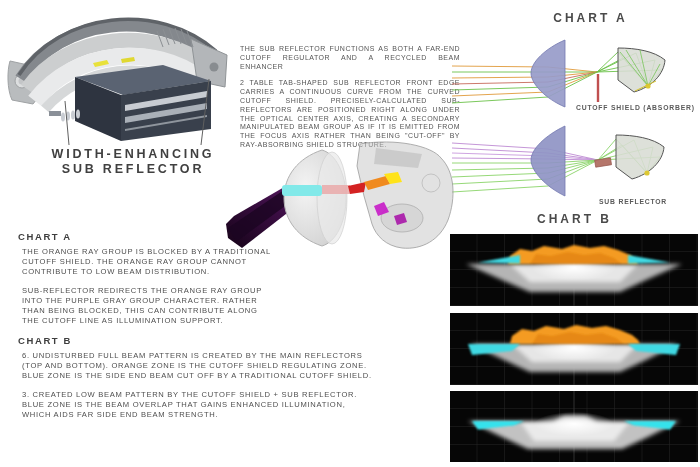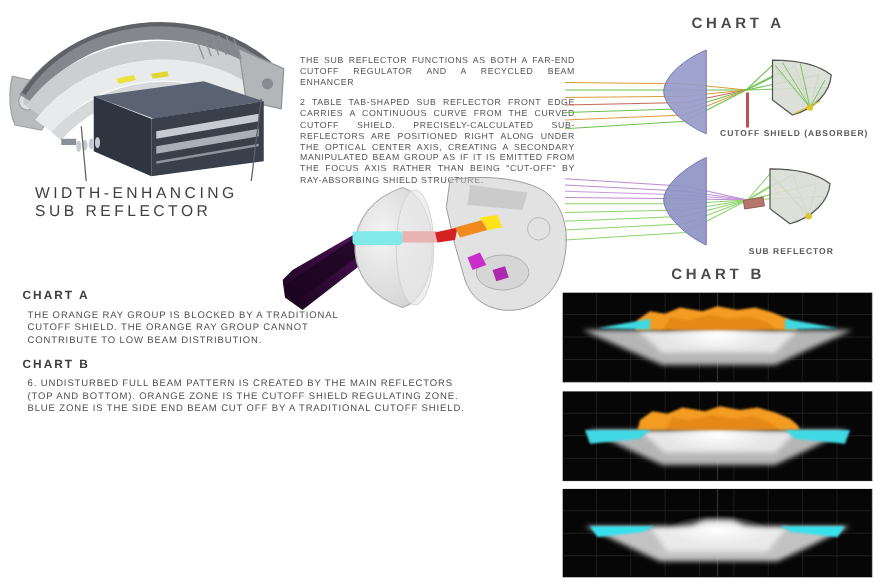--- a/index.html
+++ b/index.html
@@ -1,19 +1,19 @@
 <!DOCTYPE html>
 <html><head>
 <meta charset="utf-8">
 <style>
   html,body{margin:0;padding:0;background:#fff;}
   .page{position:relative;width:700px;height:467px;background:#ffffff;overflow:hidden;
         font-family:"Liberation Sans", sans-serif;color:#4e4e4e;}
   .abs{position:absolute;}
-  .hero-label{left:28px;top:147px;width:210px;font-weight:normal;
+  .hero-label{left:28px;top:147px;width:210px;text-align:center;font-weight:bold;
               font-size:12.5px;letter-spacing:2.8px;line-height:15px;color:#404040;}
   .intro{left:240px;top:45px;width:220px;}
   .intro p{font-size:7px;line-height:8.8px;letter-spacing:.5px;text-align:justify;
            margin:0 0 8px;color:#555;}
   .chart-title{font-weight:bold;font-size:12px;letter-spacing:3px;color:#4a4a4a;
                text-align:center;}
   .diagram-label{font-weight:bold;font-size:6.8px;letter-spacing:.8px;color:#5a5a5a;
                  white-space:nowrap;}
   .notes{left:18px;top:231px;width:430px;}
   .notes h3{font-size:9.5px;font-weight:bold;letter-spacing:1.6px;color:#3e3e3e;
@@ -278,19 +278,26 @@
       <polygon points="22,30 74,30 64,34.5 28,38.5" fill="#35e2ec"></polygon>
       <polygon points="226,30 174,30 184,34.5 220,38.5" fill="#35e2ec"></polygon>
     </g>
   </svg>
 
   <div class="abs notes">
     <h3>CHART A</h3>
     <p>THE ORANGE RAY GROUP IS BLOCKED BY A TRADITIONAL
 CUTOFF SHIELD. THE ORANGE RAY GROUP CANNOT
 CONTRIBUTE TO LOW BEAM DISTRIBUTION.</p>
+    <p>SUB-REFLECTOR REDIRECTS THE ORANGE RAY GROUP
+INTO THE PURPLE GRAY GROUP CHARACTER. RATHER
+THAN BEING BLOCKED, THIS CAN CONTRIBUTE ALONG
+THE CUTOFF LINE AS ILLUMINATION SUPPORT.</p>
     <h3 class="second">CHART B</h3>
     <p>6. UNDISTURBED FULL BEAM PATTERN IS CREATED BY THE MAIN REFLECTORS
 (TOP AND BOTTOM). ORANGE ZONE IS THE CUTOFF SHIELD REGULATING ZONE.
 BLUE ZONE IS THE SIDE END BEAM CUT OFF BY A TRADITIONAL CUTOFF SHIELD.</p>
+    <p>3. CREATED LOW BEAM PATTERN BY THE CUTOFF SHIELD + SUB REFLECTOR.
+BLUE ZONE IS THE BEAM OVERLAP THAT GAINS ENHANCED ILLUMINATION,
+WHICH AIDS FAR SIDE END BEAM STRENGTH.</p>
   </div>
 
 </div>
 
 </body></html>

